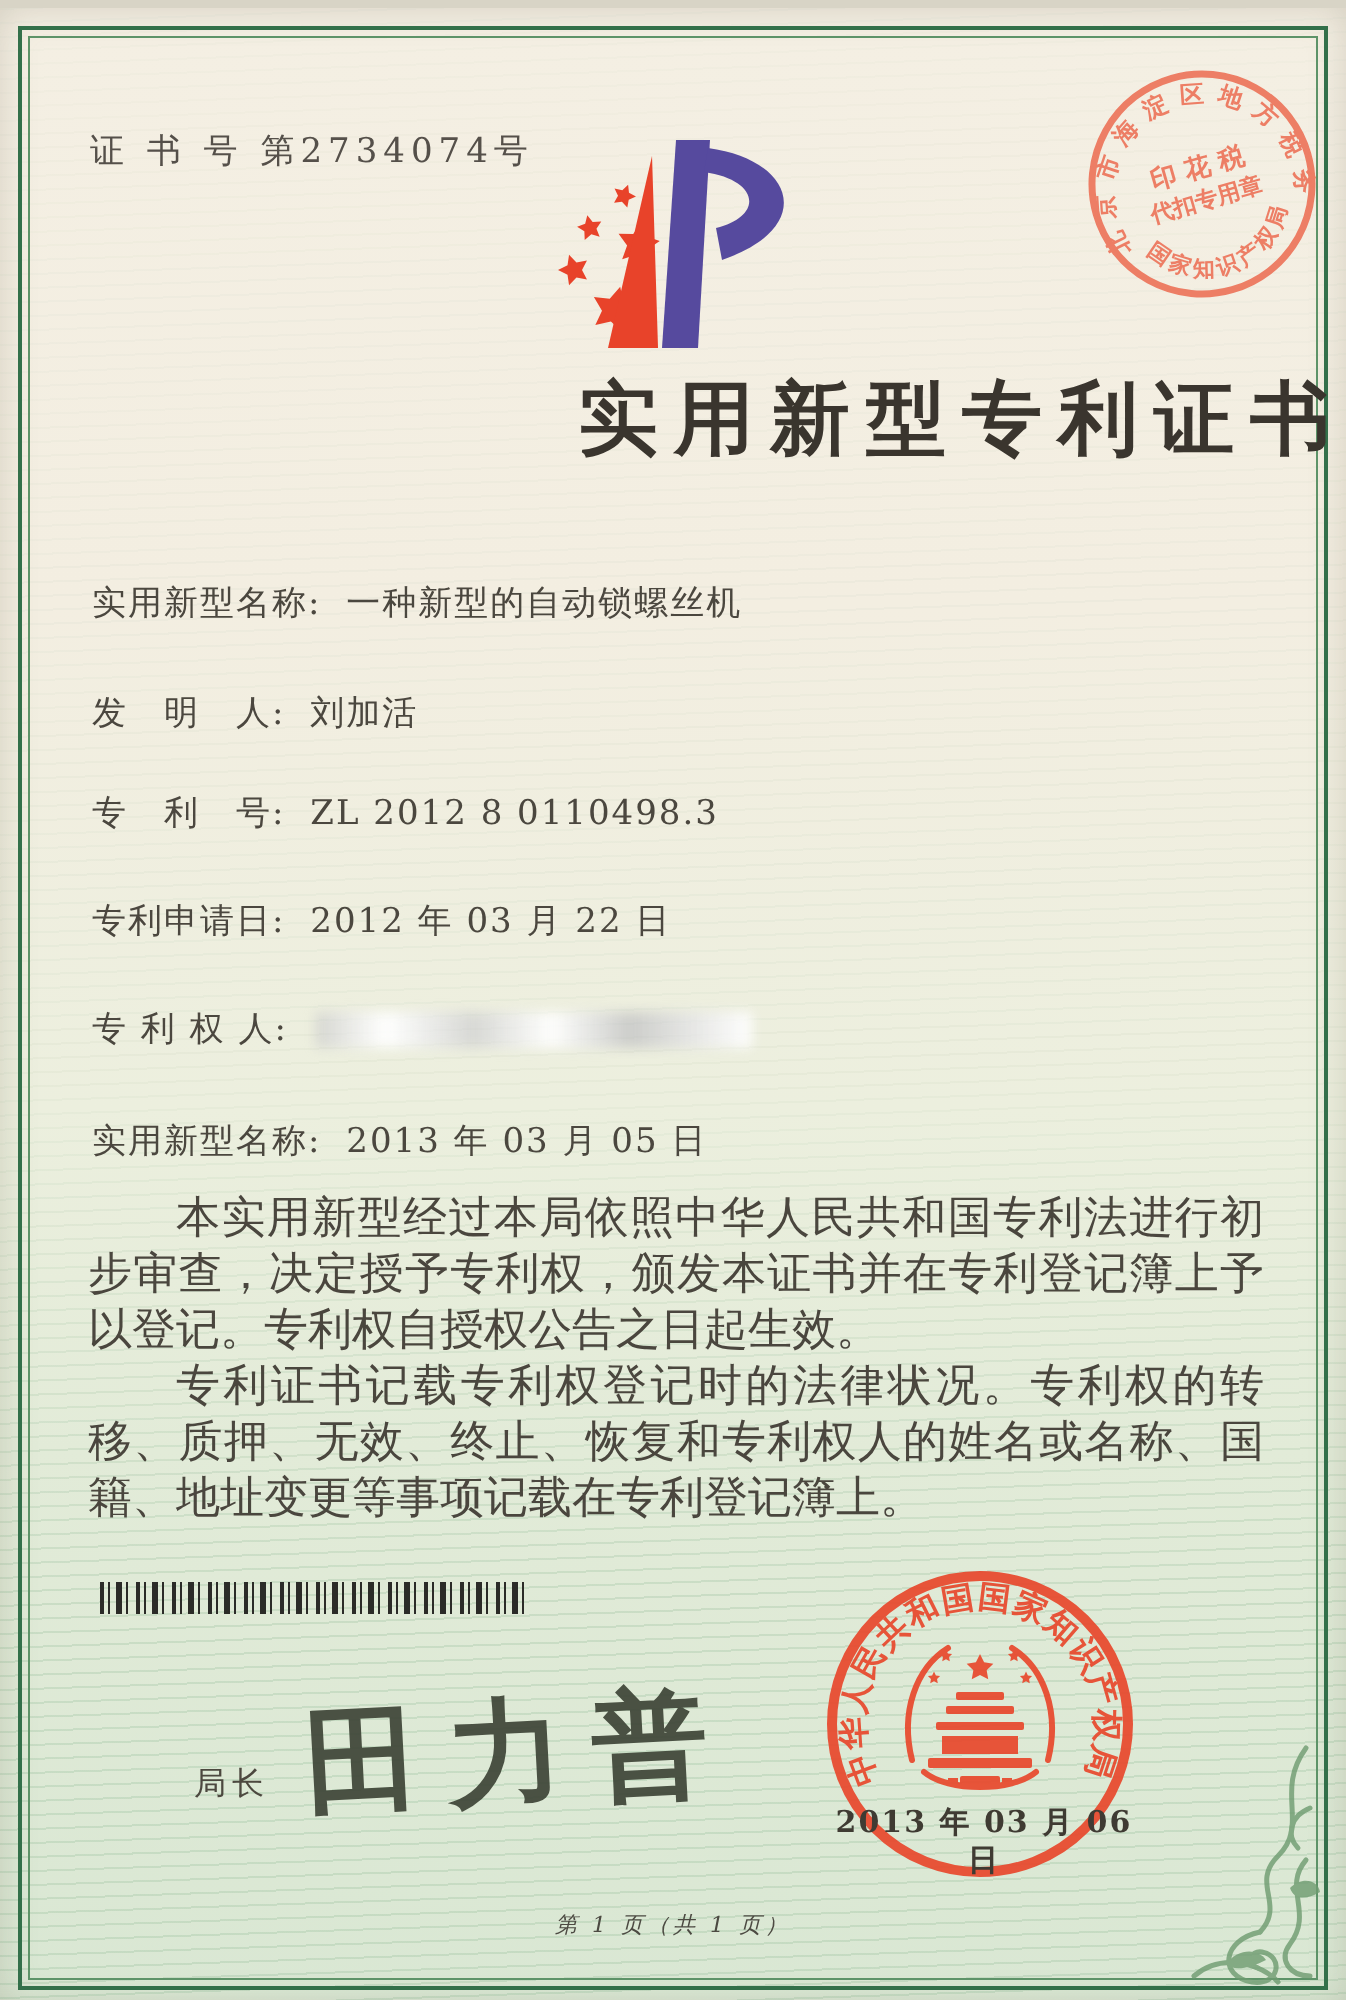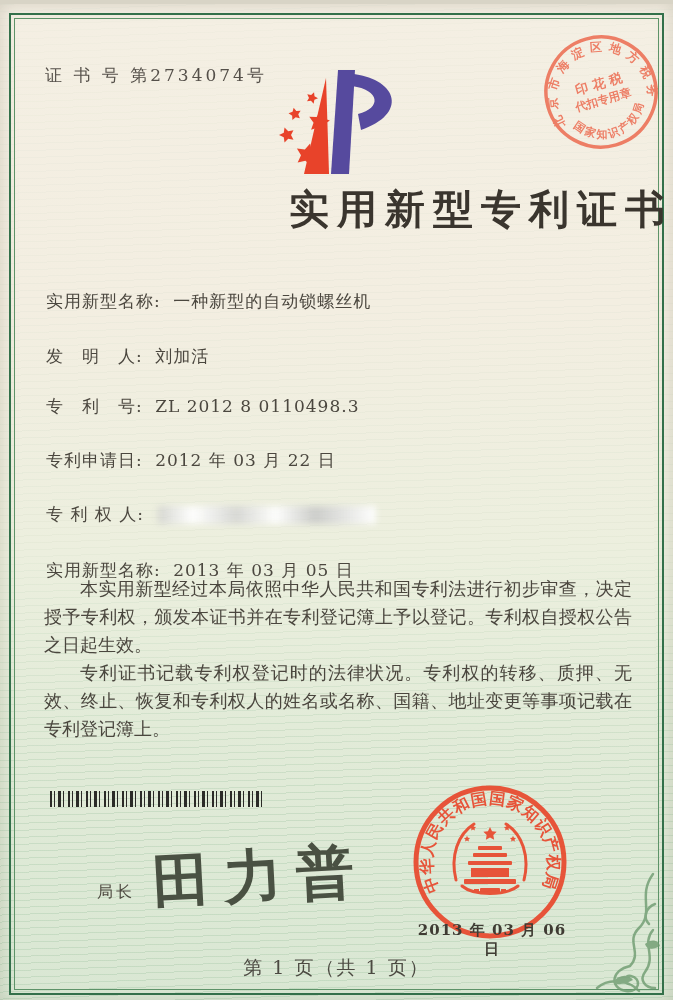--- a/index.html
+++ b/index.html
@@ -26,39 +26,39 @@
   .page-title{position:absolute;left:0;top:178px;width:100%;text-align:right;
     font-size:40px;font-weight:600;letter-spacing:8px;color:#3a352e;}
 
   .field{position:absolute;left:46px;font-size:17px;letter-spacing:1px;color:#4b473f;white-space:nowrap;}
   .field .field-value{margin-left:6px;}
   .f0{top:286px}.f1{top:341px}.f2{top:391px}.f3{top:445px}.f4{top:499px}.f5{top:555px}
   .redacted{display:inline-block;width:218px;height:18px;vertical-align:-4px;margin-left:8px;border-radius:2px;
     background:linear-gradient(90deg,rgba(185,185,192,.45) 0%,rgba(255,255,255,.95) 16%,rgba(198,198,205,.55) 36%,rgba(255,255,255,.9) 54%,rgba(178,178,186,.55) 72%,rgba(255,255,255,.95) 100%);
     filter:blur(3px);}
 
-  .body-text{position:absolute;left:44px;top:571px;width:588px;font-size:18px;line-height:28px;
+  .body-text{position:absolute;left:44px;top:592px;width:588px;font-size:22px;line-height:28px;
     color:#4a463e;text-align:justify;}
   .body-text p{margin:0;text-indent:2em;}
 
   .barcode{position:absolute;left:50px;top:787px;width:212px;height:16px;
     background:repeating-linear-gradient(90deg,#2b2b28 0 2px,transparent 2px 4px,#2b2b28 4px 5px,transparent 5px 8px,#2b2b28 8px 11px,transparent 11px 13px,#2b2b28 13px 14px,transparent 14px 18px);}
 
   .sig-label{position:absolute;left:97px;top:878px;font-size:16px;letter-spacing:3px;color:#4c483f;text-align:center;}
   .sig-name{position:absolute;left:152px;top:834px;font-size:58px;font-weight:600;letter-spacing:14px;
     color:#3e4537;transform:rotate(-3deg);white-space:nowrap;opacity:.92;}
 
   .seal{position:absolute;left:410px;top:778px;width:160px;height:160px;opacity:.93;}
-  .seal-date{position:absolute;left:408px;top:917px;width:168px;text-align:center;z-index:5;
+  .seal-date{position:absolute;left:408px;top:898px;width:168px;text-align:center;z-index:5;
     font-size:15px;font-weight:600;letter-spacing:1px;color:#3f3b33;}
 
   .ornament{position:absolute;left:583px;top:866px;width:78px;height:124px;opacity:.8;}
 
   .page-footer{position:absolute;left:0;top:951px;width:100%;text-align:center;
-    font-size:19px;letter-spacing:2px;color:#4c4a42;}
+    font-size:11px;letter-spacing:2px;color:#4c4a42;font-style:italic;}
 </style>
 </head>
 <body>
 
 <div class="page">
   <div class="wave-overlay"></div>
   <div class="frame-outer"></div>
   <div class="frame-inner"></div>
 
   <div class="cert-number">证 书 号 第2734074号</div>

